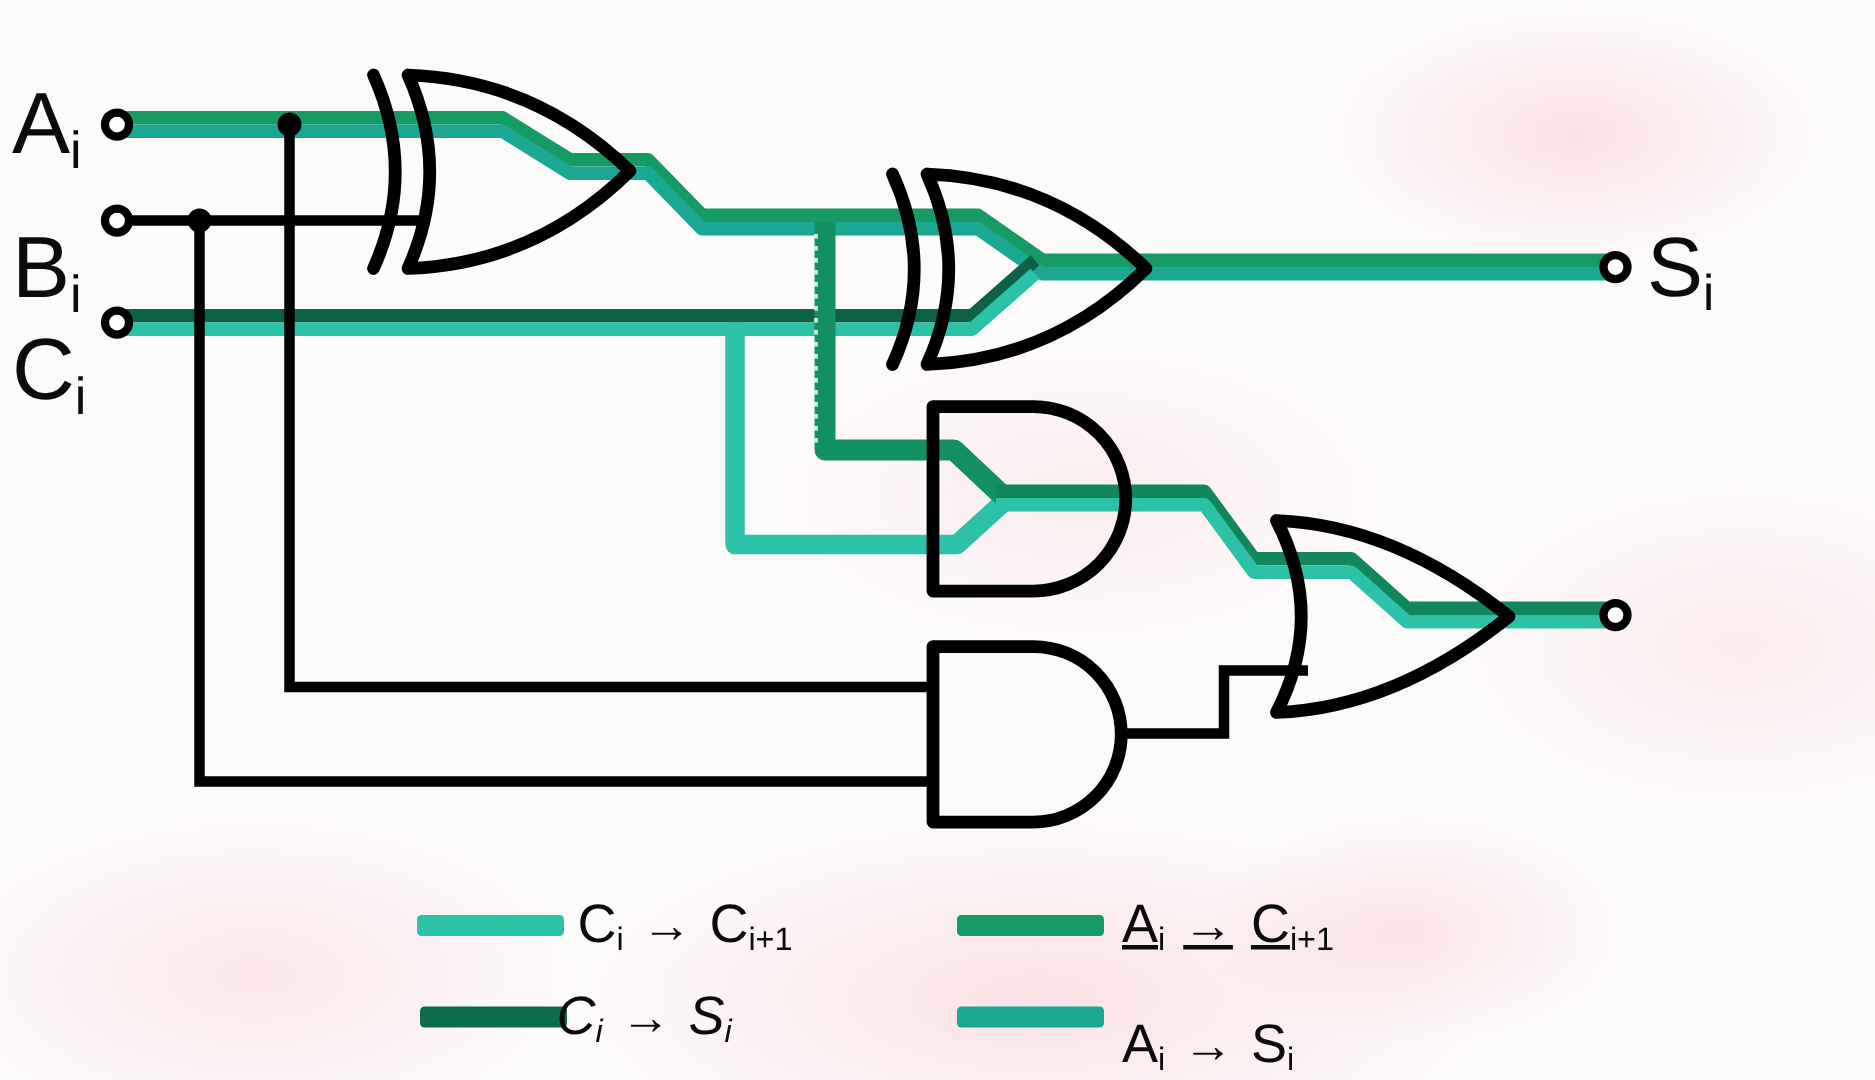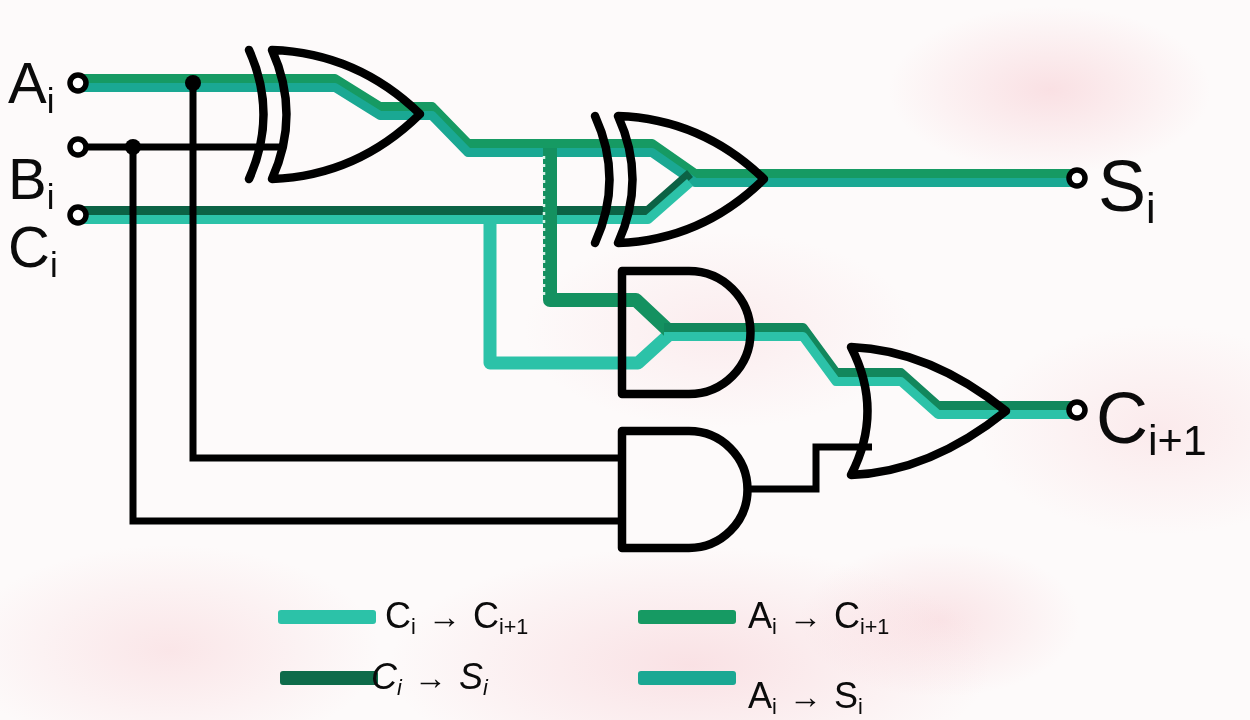--- a/index.html
+++ b/index.html
@@ -14,21 +14,21 @@
       radial-gradient(260px 150px at 1160px 430px, rgba(248,210,214,.40), transparent 70%),
       radial-gradient(200px 110px at 940px 620px,  rgba(246,201,207,.45), transparent 70%),
       #fdfafa;
   }
   svg{position:absolute;left:0;top:0;}
   .lbl{
     position:absolute; color:#0b0b0b; font-size:58px; line-height:1;
     letter-spacing:0px; user-select:none; white-space:nowrap;
   }
   .lbl sub{font-size:0.60em; vertical-align:-0.28em; line-height:1;}
-  .out-lbl{font-size:72px;}
+  .out-lbl{font-size:56px;}
   .legend-swatch{
     position:absolute; width:98px; height:14px; border-radius:3px;
   }
   .legend-label{
     position:absolute; color:#0b0b0b; font-size:36px; line-height:1; white-space:nowrap;
   }
   .legend-label sub{font-size:0.60em; vertical-align:-0.26em;}
   .legend-label .arrow{margin:0 12px; font-size:0.92em;}
 </style>
 </head>
@@ -85,33 +85,30 @@
   <div class="lbl" style="left:8px; top:118px;margin-top:32px;">
     <span>B</span><sub>i</sub>
   </div>
   <div class="lbl" style="left:8px; top:186px;margin-top:32px;">
     <span>C</span><sub>i</sub>
   </div>
 
   <div class="lbl out-lbl" style="left:1098px; top:150px;">
     <span>S</span><sub>i</sub>
   </div>
-  <div class="lbl out-lbl" style="left:1096px; top:382px;">
-    <span>C</span><sub>i+1</sub>
-  </div>
 
   <div>
 
     <div class="legend-swatch" style="left: 278px; top: 610px; background: rgb(44, 194, 168);"></div>
     <div class="legend-label" style="left:385px; top:598px;">
       <span>C</span><sub>i</sub><span class="arrow">→</span><span>C</span><sub>i+1</sub>
     </div>
 
     <div class="legend-swatch" style="left: 638px; top: 610px; background: rgb(22, 154, 99);"></div>
-    <div class="legend-label" style="left:748px; top:598px;">
+    <div class="legend-label" style="left:748px; top:598px;text-decoration:underline;">
       <span>A</span><sub>i</sub><span class="arrow">→</span><span>C</span><sub>i+1</sub>
     </div>
 
     <div class="legend-swatch" style="left: 280px; top: 671px; background: rgb(14, 107, 74);"></div>
     <div class="legend-label" style="left:371px; top:659px;font-style:italic;">
       <span>C</span><sub>i</sub><span class="arrow">→</span><span>S</span><sub>i</sub>
     </div>
 
     <div class="legend-swatch" style="left: 638px; top: 671px; background: rgb(26, 168, 147);"></div>
     <div class="legend-label" style="left:748px; top:678px;">

